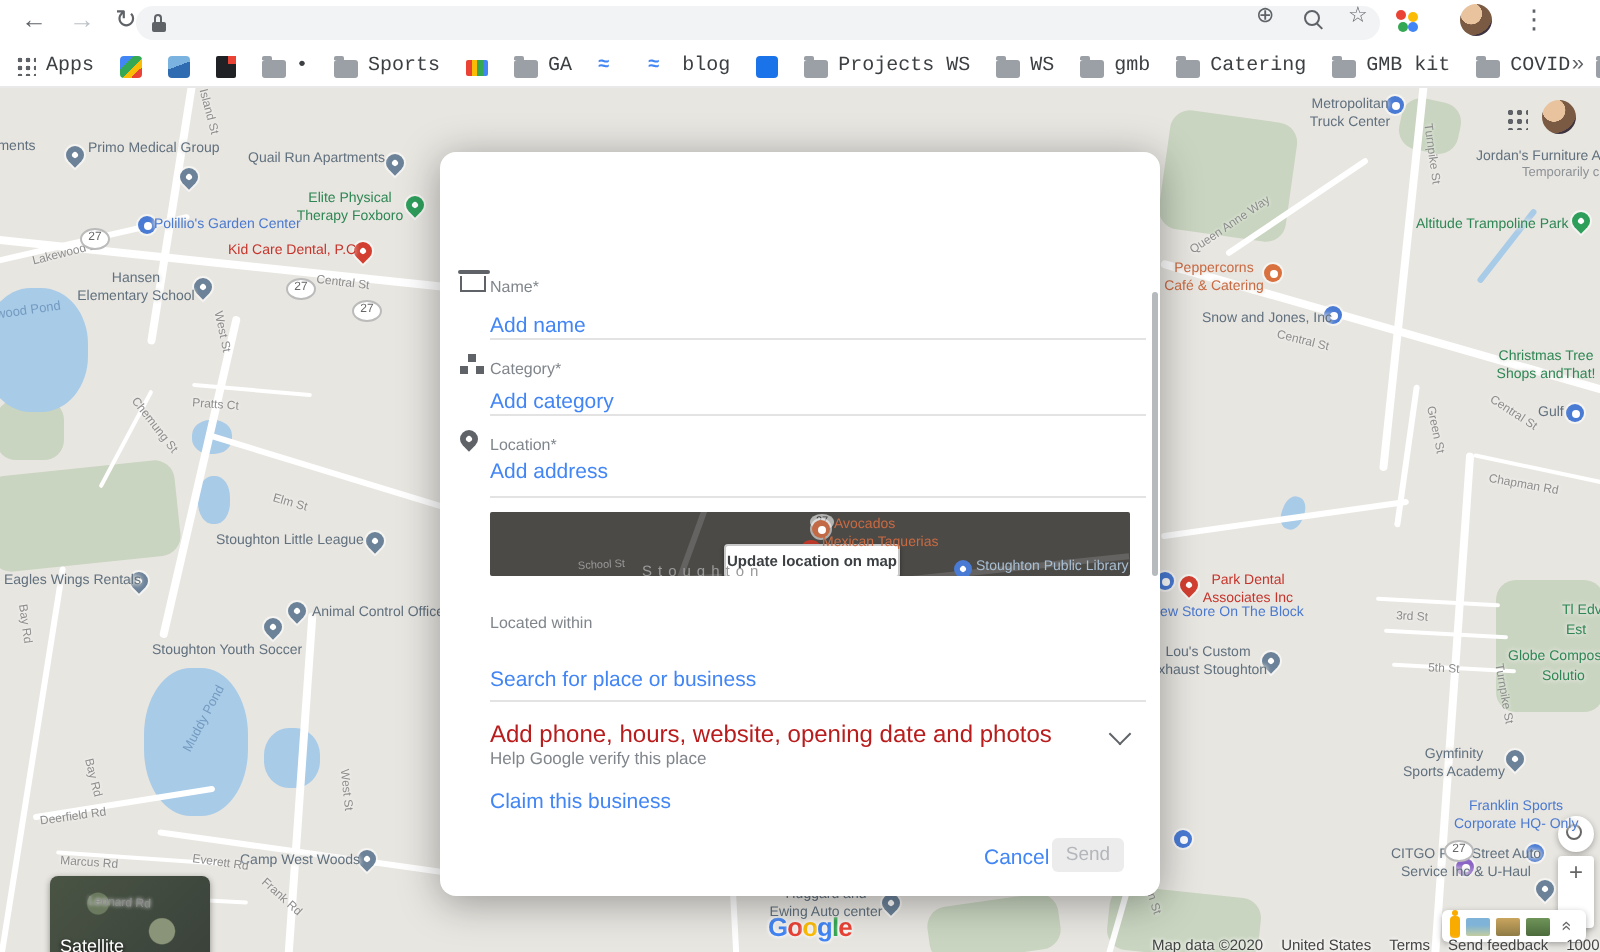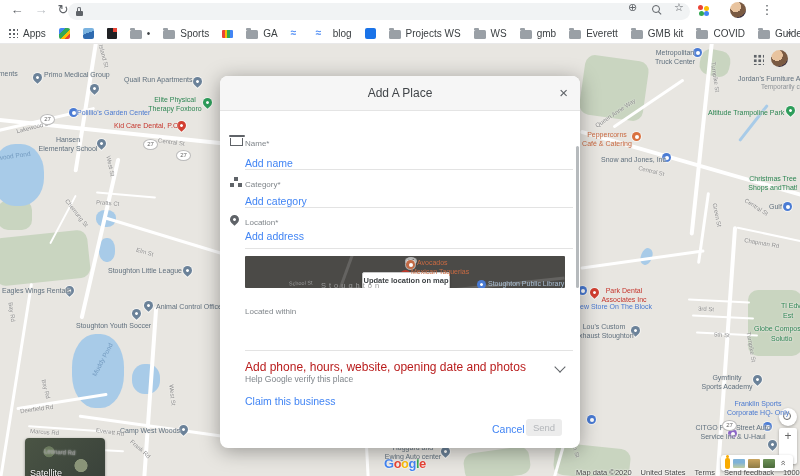--- a/index.html
+++ b/index.html
@@ -18,21 +18,21 @@
   .obicon{position:absolute;top:1px;font-size:11px;color:#5f6368;}
   .mag{position:absolute;width:6px;height:6px;border:1.3px solid #5f6368;border-radius:50%;}
   .mag:after{content:"";position:absolute;width:1.3px;height:3.5px;background:#5f6368;transform:rotate(-45deg);left:6.2px;top:4.6px;}
   .extdots{position:absolute;left:698px;top:5px;width:12px;height:12px;}
   .extdots i{position:absolute;width:5px;height:5px;border-radius:50%;}
   .avatar{position:absolute;border-radius:50%;background:radial-gradient(circle at 35% 30%,#e8c39e 0 35%,#7a5a42 36% 70%,#3e3340 71%);}
   
   #bmbar{position:absolute;left:0;top:23px;width:800px;height:21px;background:#fff;z-index:60;border-bottom:1px solid #e9e9e9;box-sizing:border-box;}
   #bmlist{display:flex;align-items:center;height:100%;padding-left:8px;gap:13px;}
   .bm{display:flex;align-items:center;gap:5px;cursor:pointer;flex:0 0 auto;}
-  .bm-l{font-size:10px;color:#3c4043;}
+  .bm-l{font-size:10px;color:#3c4043;font-family:Liberation Mono, monospace;}
   .bi{display:inline-block;width:12px;height:10px;position:relative;font-size:10px;line-height:9px;}
   .bi-grid{background-image:radial-gradient(circle,#5f6368 1.1px,transparent 1.3px);background-size:4px 4px;width:10px;height:10px;}
   .bi-maps{width:11px;height:11px;border-radius:2px;background:linear-gradient(135deg,#4285f4 0 30%,#34a853 30% 55%,#fbbc05 55% 75%,#ea4335 75%);}
   .bi-gb{width:11px;height:11px;border-radius:2px;background:linear-gradient(160deg,#7ab3e0 0 45%,#2f6bb0 45%);}
   .bi-doc{width:10px;height:11px;background:#202124;border-radius:1px;}
   .bi-doc:after{content:"";position:absolute;right:0;top:0;width:4px;height:4px;background:#ea4335;}
   .bi-folder{width:12px;height:9px;background:#9aa0a6;border-radius:1.5px;margin-top:2px;}
   .bi-folder:before{content:"";position:absolute;top:-2px;left:0;width:5px;height:2.5px;background:#9aa0a6;border-radius:1px 1px 0 0;}
   .bi-rb{width:11px;height:8px;border-radius:1px;background:linear-gradient(90deg,#ea4335 0 25%,#fbbc05 25% 50%,#34a853 50% 75%,#4285f4 75%);margin-top:1px;}
   .bi-wave{color:#4285f4;font-weight:bold;width:12px;}
@@ -179,21 +179,21 @@
         <div class="bm">
           <span class="bi bi-folder"></span>
           <span class="bm-l">WS</span>
         </div>
         <div class="bm">
           <span class="bi bi-folder"></span>
           <span class="bm-l">gmb</span>
         </div>
         <div class="bm">
           <span class="bi bi-folder"></span>
-          <span class="bm-l">Everett</span>
+          <span class="bm-l">Catering</span>
         </div>
         <div class="bm">
           <span class="bi bi-folder"></span>
           <span class="bm-l">GMB kit</span>
         </div>
         <div class="bm">
           <span class="bi bi-folder"></span>
           <span class="bm-l">COVID</span>
         </div>
         <div class="bm">
@@ -483,24 +483,20 @@
       <div class="rlab" style="left: 592px; top: 66px; transform: rotate(-34deg);">Queen Anne Way</div>
       <div class="shield" style="left: 40px; top: 70px;">27</div>
       <div class="shield" style="left: 143px; top: 95px;">27</div>
       <div class="shield" style="left: 176px; top: 106px;">27</div>
       <div class="shield" style="left: 722px; top: 376px;">27</div>
       <div class="wlab" style="left: -2px; top: 108px; transform: rotate(-8deg);">wood Pond</div>
       <div class="wlab" style="left: 84px; top: 312px; transform: rotate(-62deg);">Muddy Pond</div>
     </div>
 
   <div id="modal">
-    <div id="mhead">
-      <div id="mtitle">Add A Place</div>
-      <span id="mclose">×</span>
-    </div>
     <div id="fieldsHost">
         <span class="ic-store" style="left: 10px; top: 62px; position: absolute;"></span>
         <div class="mtx mlabel" style="left: 25px; top: 63px;">Name*</div>
         <div class="mtx mlink" style="left: 25px; top: 81px;">Add name</div>
         <div class="mdiv" style="top: 93px;"></div>
         <span class="ic-cat" style="left: 14px; top: 101px; position: absolute;"></span>
         <div class="mtx mlabel" style="left: 25px; top: 104px;">Category*</div>
         <div class="mtx mlink" style="left: 25px; top: 119px;">Add category</div>
         <div class="mdiv" style="top: 131px;"></div>
         <span class="ic-locpin" style="left: 10px; top: 139px; position: absolute;"></span>
@@ -530,20 +526,21 @@
           <div class="pv-lbl" style="left: 166px; top: 12px; color: rgb(201, 106, 66); font-size: 7px;">Mexican Taquerias</div>
           <div class="pv-lbl" style="left: 243px; top: 24px; color: rgb(169, 191, 212); font-size: 7px;">Stoughton Public Library</div>
           <div class="pv-lbl" style="left: 76px; top: 25px; color: rgb(154, 154, 154); font-size: 7.5px; letter-spacing: 3px;">Stoughton</div>
           <div class="pv-lbl" style="left: 44px; top: 24px; color: rgb(154, 154, 154); font-size: 5.5px; transform: rotate(-3deg);">School St</div>
           <div class="pv-lbl" style="left: 2px; top: 36px; color: rgb(207, 207, 207); font-size: 5.5px;">©2020 Google</div>
           <div class="pv-lbl" style="left: 266px; top: 36px; color: rgb(207, 207, 207); font-size: 5.5px;">Map data ©2020</div>
         </div>
     </div>
 
     <div class="mtx mlabel" style="left:25px;top:231px">Located within</div>
+    <div class="mtx mlink" style="left:25px;top:258px">Search for place or business</div>
     <div class="mdiv" style="top:274px"></div>
 
     <div class="mtx" style="left:25px;top:284px;font-size:12px;color:#b91c1c">Add phone, hours, website, opening date and photos</div>
     <div class="mtx" style="left:25px;top:298px;font-size:8.5px;color:#80868b">Help Google verify this place</div>
     <span class="chev" style="left:336px;top:287px"></span>
 
     <div class="mtx mlink" style="left:25px;top:319px">Claim this business</div>
 
     <div class="mtx mlink" style="left:272px;top:347px;font-size:10.5px">Cancel</div>
     <div id="sendBtn">Send</div>

